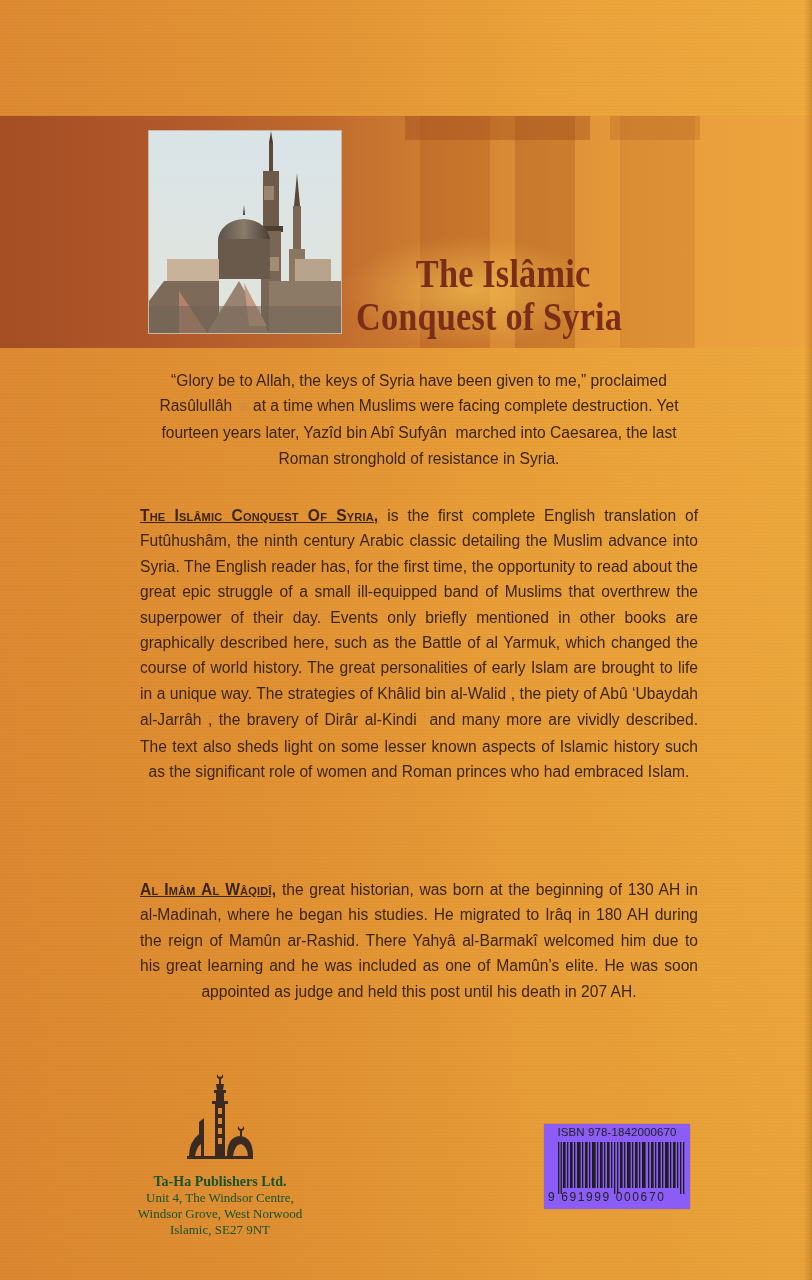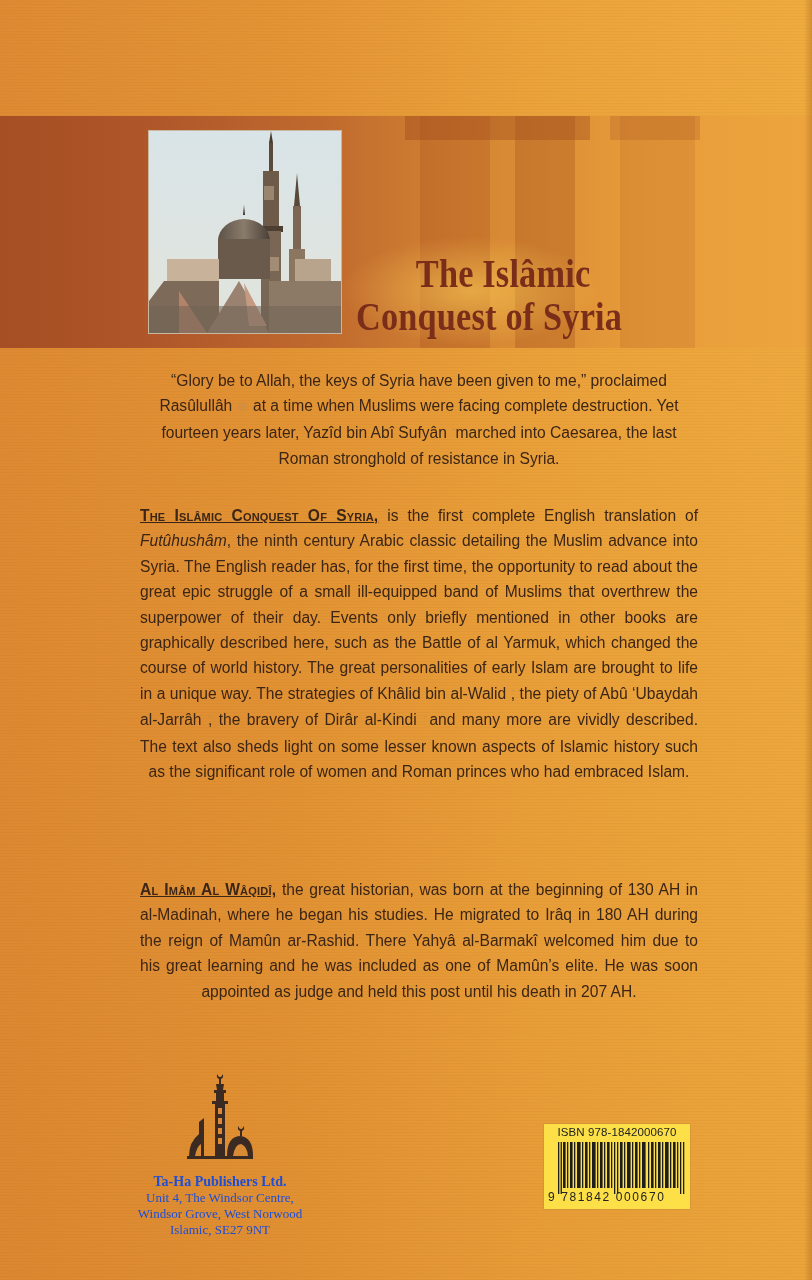--- a/index.html
+++ b/index.html
@@ -64,38 +64,38 @@
   
   .text {
     position: absolute; left: 140px; width: 558px;
     font-size: 15.6px; line-height: 25.4px; color: #3b2516;
     text-align: justify; text-align-last: center;
   }
   .quote-block { top: 368px; text-align: center; }
   .desc-block { top: 503px; }
   .author-block { top: 838px; margin-top: 39px; }
   .sc { font-weight: bold; font-variant: small-caps; letter-spacing: 0.2px; text-decoration: underline; }
-  .it { font-style: italic; }
+  .it { }
   .honor {
     display: inline-block; font-size: 10px; color: #c88d4a; vertical-align: 1px;
   }
 
   
   .publisher {
     position: absolute; left: 100px; top: 1072px; width: 240px; text-align: center;
-    font-family: "Liberation Serif", serif; color: #1d4ed8;
+    font-family: "Liberation Serif", serif; color: #14532d;
   }
   .logo { width: 70px; height: 95px; margin: 0 auto 2px auto; display: block; }
   .pub-name { font-weight: bold; font-size: 14px; line-height: 17px; margin-top: 6px; }
   .pub-addr { font-size: 13px; line-height: 16px; }
 
   
   .barcode {
     position: absolute; left: 544px; top: 1124px; width: 146px; height: 85px;
-    background: #fde047; box-shadow: 0 0 1px rgba(0,0,0,0.3);
+    background: #8b5cf6; box-shadow: 0 0 1px rgba(0,0,0,0.3);
   }
   .isbn-top {
     position: absolute; left: 0; top: 2px; width: 146px; text-align: center;
     font-size: 11.5px; color: #222; letter-spacing: 0.1px;
   }
   .bars {
     position: absolute; left: 14px; top: 18px; width: 128px; height: 52px;
   }
   .isbn-bottom {
     position: absolute; left: 4px; top: 66px; width: 140px;
@@ -243,16 +243,16 @@
       <rect x="100" y="0" width="2.6" height="46"></rect>
         <rect x="104" y="0" width="1.3" height="46"></rect>
       <rect x="107" y="0" width="3.6" height="46"></rect>
         <rect x="112" y="0" width="1.3" height="46"></rect>
       <rect x="115" y="0" width="2.6" height="46"></rect>
         <rect x="119" y="0" width="1.3" height="46"></rect>
       <rect x="122" y="0" width="1.3" height="52"></rect>
         <rect x="125" y="0" width="1.3" height="52"></rect>
     </g>
   </svg>
-  <div class="isbn-bottom">9 781842 000670</div>
+  <div class="isbn-bottom">9 691999 000670</div>
 </div>
 
 <div class="right-edge"></div>
 
 </body></html>

